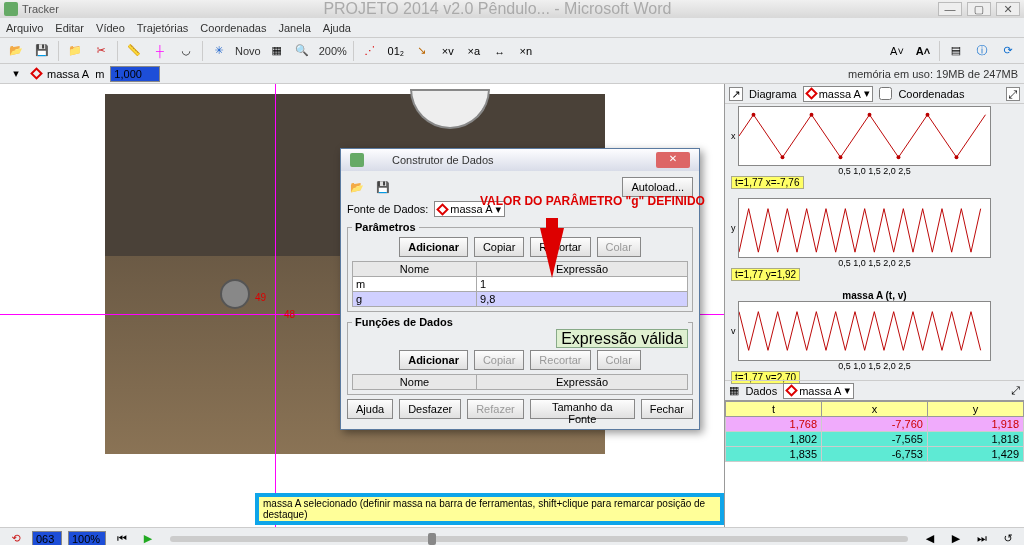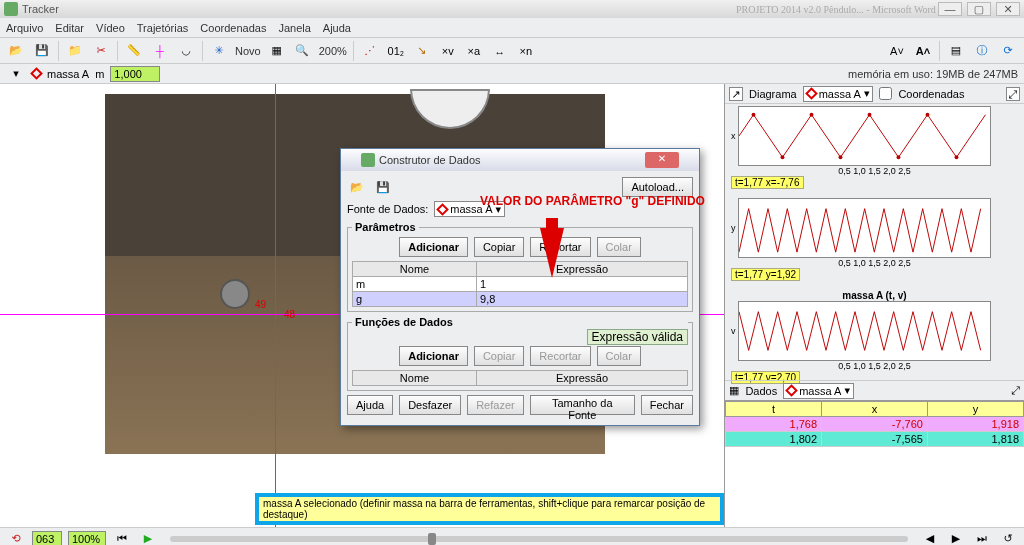--- a/index.html
+++ b/index.html
@@ -1,47 +1,47 @@
 <!DOCTYPE html>
 <html><head>
 <meta charset="utf-8">
 <style>
 * { box-sizing: border-box; margin: 0; padding: 0; font-family: "Segoe UI", Tahoma, sans-serif; font-size: 11px; }
 body { width: 1024px; height: 545px; background: #d4e4f4; overflow: hidden; }
 
 
 .titlebar { height: 18px; background: linear-gradient(#f0f0f0,#d8d8d8); display: flex; align-items: center; padding: 0 4px; color: #555; }
 .titlebar .ico { width: 14px; height: 14px; background: #6a6; border-radius: 2px; margin-right: 4px; }
-.titlebar .mid { flex: 1; text-align: right; color: #aaa; font-size: 10px; font-family: Liberation Serif, serif; }
+.titlebar .mid { flex: 1; text-align: center; color: #aaa; font-size: 16px; }
 .titlebar .win-btns span { display: inline-block; width: 24px; height: 14px; border: 1px solid #bbb; margin-left: 2px; text-align: center; line-height: 12px; background: #eee; }
 
 
 .menubar { height: 20px; background: #eceef0; display: flex; align-items: center; padding: 0 6px; gap: 12px; color: #333; border-bottom: 1px solid #ccc; }
 
 
 .toolbar { height: 26px; background: #eceef0; display: flex; align-items: center; padding: 0 6px; gap: 6px; border-bottom: 1px solid #ccc; }
 .tbtn { width: 20px; height: 20px; border: 1px solid transparent; display: flex; align-items: center; justify-content: center; }
 .tsep { width: 1px; height: 20px; background: #ccc; }
 .tool-text { color: #333; }
 .spacer { flex: 1; }
 
 
 .trackbar { height: 20px; background: #eceef0; display: flex; align-items: center; padding: 0 6px; gap: 6px; border-bottom: 1px solid #ccc; }
 .diamond { width: 9px; height: 9px; border: 2px solid #d00; transform: rotate(45deg); display: inline-block; }
-.tinput { height: 16px; border: 1px solid #888; padding: 0 3px; background: #bef264; }
+.tinput { height: 16px; border: 1px solid #888; padding: 0 3px; background: #1d4ed8; }
 .mem { margin-left: auto; color: #333; }
 
 
 .main { display: flex; height: 443px; }
 .video-pane { flex: 1; background: #fff; position: relative; overflow: hidden; }
 .video-img { position: absolute; left: 105px; top: 10px; width: 500px; height: 360px; background: linear-gradient(#4a4138 0%, #4a4138 45%, #6b5a45 45%, #8a7355 100%); }
 .crosshair-h { position: absolute; left: 0; right: 0; top: 230px; height: 1px; background: magenta; }
 .crosshair-v { position: absolute; top: 0; bottom: 0; left: 275px; width: 1px; background: magenta; }
 .pendulum { position: absolute; left: 220px; top: 195px; width: 30px; height: 30px; border-radius: 50%; background: #888; border: 2px solid #555; }
-.pend-mark { position: absolute; left: 255px; top: 215px; color: #d00; font-size: 10px; }
+.pend-mark { position: absolute; left: 255px; top: 208px; color: #d00; font-size: 10px; }
 .protractor { position: absolute; left: 305px; top: -5px; width: 80px; height: 40px; border: 2px solid #888; border-radius: 0 0 80px 80px; background: #eee; }
 .video-tip { position: absolute; left: 255px; bottom: 2px; background: #ffff99; border: 4px solid #0ea5e9; padding: 1px 4px; font-size: 10px; }
 
 
 .right-pane { width: 300px; background: #eceef0; border-left: 1px solid #999; display: flex; flex-direction: column; }
 .plot-hdr { height: 20px; display: flex; align-items: center; gap: 6px; padding: 0 4px; border-bottom: 1px solid #ccc; }
 .plot-hdr .arrow { width: 14px; height: 14px; border: 1px solid #888; background: #fff; text-align: center; line-height: 12px; }
 .plot-select { display: flex; align-items: center; gap: 3px; border: 1px solid #888; background: #fff; padding: 0 3px; height: 16px; }
 .plot { height: 92px; padding: 2px 6px 0 6px; }
 .plot-title { text-align: center; font-weight: bold; font-size: 10px; }
@@ -58,38 +58,38 @@
 .dtable td { border: 1px solid #ccc; padding: 1px 4px; text-align: right; background: #5eead4; }
 .dtable tr.sel td { background: #f0abfc; color: #c00; }
 
 
 .bottom { height: 22px; background: #eceef0; display: flex; align-items: center; padding: 0 6px; gap: 6px; border-top: 1px solid #ccc; position: relative; }
 .bottom .slider { flex: 1; height: 6px; background: #ccc; border-radius: 3px; position: relative; margin: 0 6px; }
 .bottom .slider .knob { position: absolute; left: 35%; top: -3px; width: 8px; height: 12px; background: #888; border-radius: 2px; }
 
 
 .dialog { position: absolute; left: 340px; top: 148px; width: 360px; background: #eceef0; border: 1px solid #5a7aa0; box-shadow: 3px 3px 8px rgba(0,0,0,0.4); }
-.dialog-title { height: 22px; background: linear-gradient(#fdfdff,#d8dce8); display: flex; align-items: center; padding: 0 20px; color: #333; }
+.dialog-title { height: 22px; background: linear-gradient(#fdfdff,#d8dce8); display: flex; align-items: center; padding: 0 9px; color: #333; gap: 24px; }
 .dialog-title .dico { width: 14px; height: 14px; background: #6a6; border-radius: 2px; margin-right: 4px; }
 .dialog-title .dclose { width: 34px; height: 16px; background: #d66; color: #fff; text-align: center; line-height: 14px; border-radius: 2px; margin-left: auto; font-size: 10px; }
 .dialog-body { padding: 6px; }
 .dlg-row { display: flex; align-items: center; gap: 6px; margin-bottom: 4px; }
 .dlg-btn { border: 1px solid #888; background: linear-gradient(#fdfdfd,#e0e0e0); padding: 1px 8px; height: 20px; }
 .dlg-btn.dis { color: #999; }
 .dlg-btn.prim { font-weight: bold; }
 fieldset { border: 1px solid #aaa; padding: 4px; margin-bottom: 4px; }
 legend { padding: 0 3px; font-weight: bold; }
 .ptable { width: 100%; border-collapse: collapse; }
 .ptable th { background: #e8e8e8; border: 1px solid #aaa; padding: 1px; font-weight: normal; }
 .ptable td { border: 1px solid #aaa; padding: 1px 3px; background: #fff; }
 .ptable tr.hl td { background: #d0d0ff; }
 .anno { position: absolute; left: 480px; top: 195px; color: #d00; font-weight: bold; text-align: center; font-size: 12px; line-height: 1.1; z-index: 50; }
 .arrow-down { position: absolute; left: 540px; top: 228px; width: 0; height: 0; border-left: 12px solid transparent; border-right: 12px solid transparent; border-top: 50px solid #d00; z-index: 50; }
 .arrow-stem { position: absolute; left: 546px; top: 218px; width: 12px; height: 20px; background: #d00; z-index: 50; }
-.valid-badge { background: #dff0d0; border: 1px solid #8a8; padding: 0 4px; font-size: 12px; margin-left: auto; }
+.valid-badge { background: #dff0d0; border: 1px solid #8a8; padding: 0 4px; font-size: 16px; margin-left: auto; }
 
 
 .ic-open { color: #ca6; } .ic-save { color: #2a6; } .ic-folder { color: #ca6; }
 .ic-red { color: #c22; } .ic-blue { color: #26c; }
 </style>
 </head>
 <body>
 
 <div class="titlebar">
   <span class="ico"></span>
@@ -249,20 +249,25 @@
         </tr>
         <tr class="sel">
           <td>1,768</td>
           <td>-7,760</td>
           <td>1,918</td>
         </tr>
         <tr>
           <td>1,802</td>
           <td>-7,565</td>
           <td>1,818</td>
+        </tr>
+        <tr>
+          <td>1,835</td>
+          <td>-6,753</td>
+          <td>1,429</td>
         </tr>
       </tbody>
         </table>
     </div>
   </div>
 </div>
 
 <div class="bottom">
   <span class="tbtn" style="color:#c22">⟲</span>
   <input class="tinput" style="width: 30px;" value="063">

